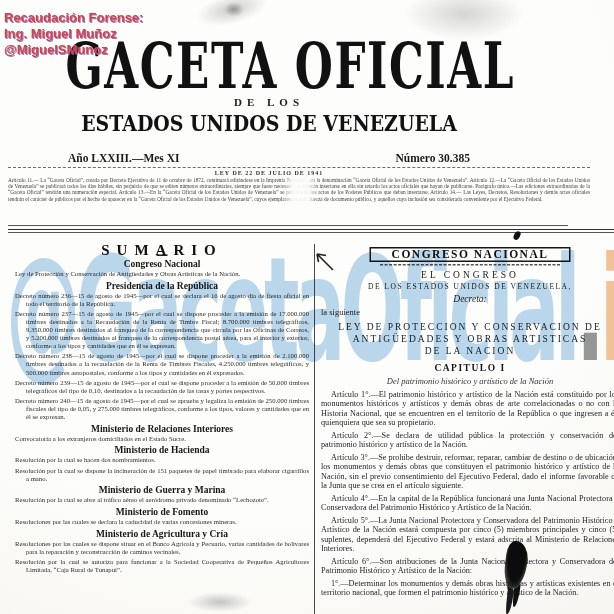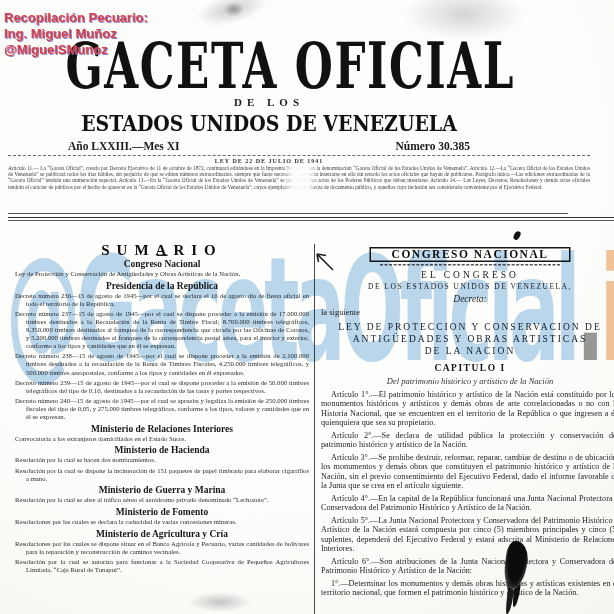--- a/index.html
+++ b/index.html
@@ -25,21 +25,21 @@
         font-family:"Liberation Sans", sans-serif;font-weight:bold;font-size:13px;line-height:16px;
         color:#d84043;text-shadow:1px 1px 0 rgba(122,112,196,.85);}
   
   .masthead{position:absolute;left:8px;top:0;width:522px;text-align:center;}
   .gaceta-title{margin-top:28px;white-space:nowrap;font-family:"DejaVu Serif", serif;font-weight:bold;
         font-size:56px;letter-spacing:2px;color:#111;
         transform:scale(.78,1.14);transform-origin:center top;}
   .de-los{margin-top:2px;font-weight:bold;font-size:11px;letter-spacing:5px;color:#1c1c1c;}
   .country{margin-top:2px;white-space:nowrap;font-family:"DejaVu Serif", serif;font-weight:bold;
         font-size:22px;transform:scale(.86,1.02);transform-origin:center top;color:#111;}
-  .dateline{width:402px;margin:4px auto 0;display:flex;justify-content:space-between;
+  .dateline{width:402px;margin:16px auto 0;display:flex;justify-content:space-between;
         font-weight:bold;font-size:11.5px;color:#1a1a1a;white-space:nowrap;}
   .rule-dashed{width:582px;margin:3px auto 0;border-top:1.5px dashed #6a6a6a;}
   
   .ley-title{margin-top:2px;text-align:center;font-weight:bold;font-size:6px;letter-spacing:1px;color:#333;}
   .ley-wrap{position:relative;width:582px;height:47px;margin:1px auto 0;overflow:hidden;}
   .ley-inner{width:1164px;font-size:10.6px;line-height:12.6px;text-align:justify;color:#3d3d3d;
         transform:scale(.5);transform-origin:left top;}
   .ley-fold{position:absolute;left:47%;top:0;width:6.5%;height:100%;
         background:linear-gradient(90deg,rgba(253,253,251,0),rgba(253,253,251,.92) 30%,rgba(253,253,251,.92) 70%,rgba(253,253,251,0));}
   .rule-thin{width:560px;margin:1px auto 0;border-top:1px solid #555;}
@@ -82,21 +82,21 @@
 <body>
 
 <div class="page">
 
   <div class="smudge smudge-1"></div>
   <div class="smudge smudge-2"></div>
   <div class="smudge smudge-3"></div>
   <div class="smudge smudge-4"></div>
 
   <div class="forensic">
-    <div>Recopilación Pecuario:</div>
+    <div>Recaudación Forense:</div>
     <div>Ing. Miguel Muñoz</div>
     <div>@MiguelSMunoz</div>
   </div>
 
   <header class="masthead">
     <div class="gaceta-title">GACETA OFICIAL</div>
     <div class="de-los">DE LOS</div>
     <div class="country">ESTADOS UNIDOS DE VENEZUELA</div>
     <div class="dateline">
       <span>Año LXXIII.—Mes XI</span>

